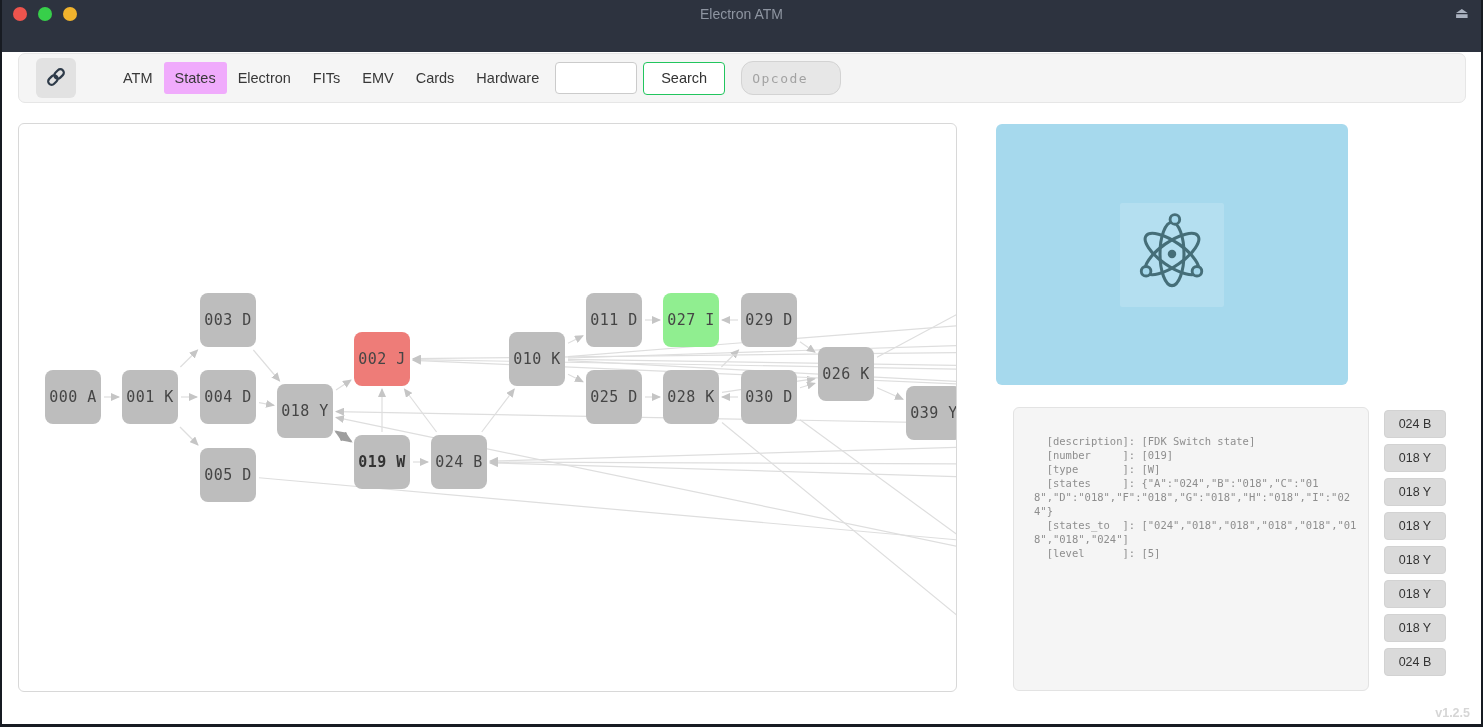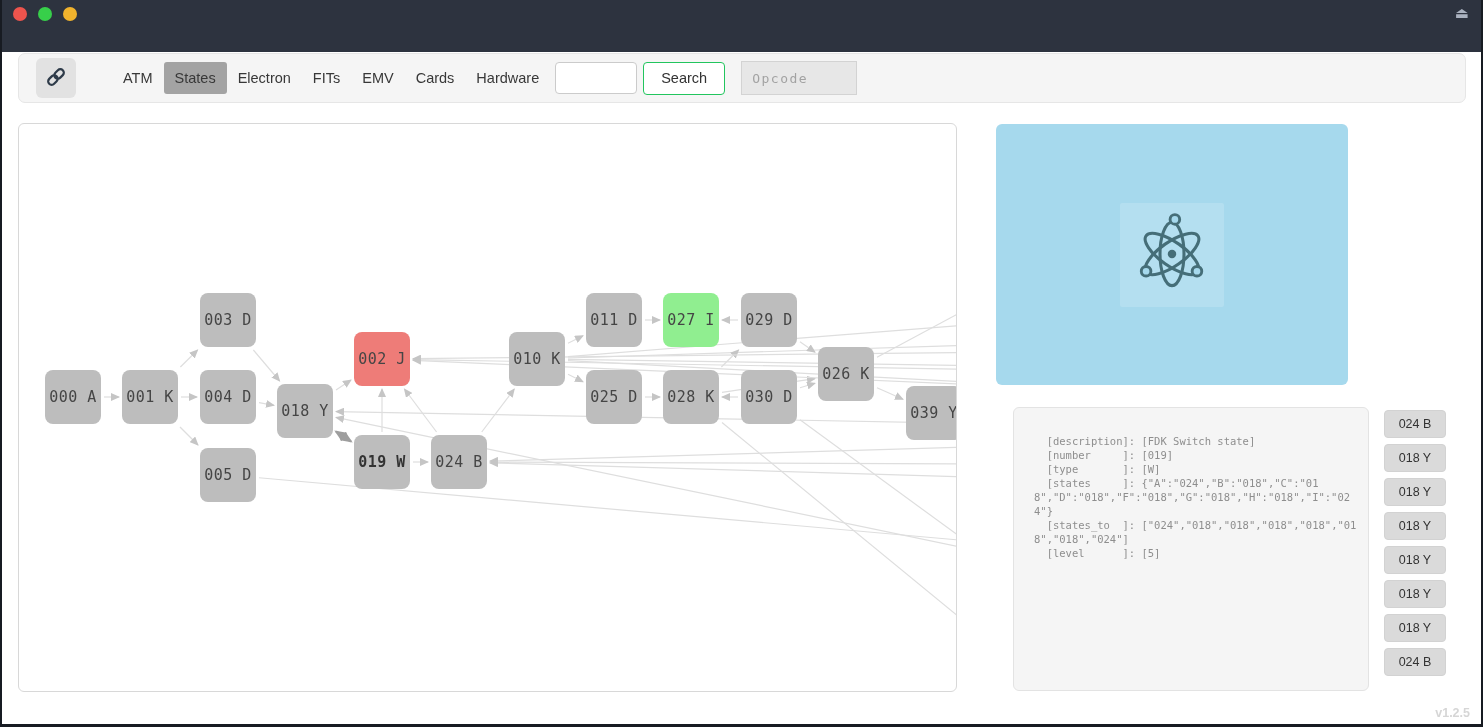--- a/index.html
+++ b/index.html
@@ -37,33 +37,33 @@
     background: #f5f5f5; border: 1px solid #e6e6e6; border-radius: 7px;
     display: flex; align-items: center; z-index: 5;
   }
   .link-btn {
     margin-left: 17px; width: 40px; height: 40px; border-radius: 6px;
     background: #e2e2e2; border: none; display: flex; align-items: center; justify-content: center;
     cursor: pointer;
   }
   .tabs { display: flex; margin-left: 36px; align-items: flex-start; }
   .tab { font-size: 14.5px; color: #383838; padding: 8px 11px; cursor: pointer; border-radius: 3px; }
-  .tab.active { background: #a3a3a3; }
+  .tab.active { background: #f0abfc; }
   .search-input {
     margin-left: 5px; width: 82px; height: 32px; border: 1px solid #cbcbcb; border-radius: 4px;
     background: #fff; font-size: 14px; padding: 0 8px; outline: none;
   }
   .search-btn {
     margin-left: 6px; height: 33px; padding: 0 17px; background: #fff;
     border: 1px solid #22c55e; border-radius: 4px; font-size: 14.5px; color: #333; cursor: pointer;
     font-family: "Liberation Sans", sans-serif;
   }
   .opcode-input {
-    margin-left: 16px; width: 116px; height: 34px; background: #e7e7e7;
-    border: 1px solid #d3d3d3; border-radius: 0; padding: 0 10px;
+    margin-left: 16px; width: 100px; height: 34px; background: #e7e7e7;
+    border: 1px solid #d3d3d3; border-radius: 12px; padding: 0 10px;
     font-family: "DejaVu Sans Mono", monospace; font-size: 13px; letter-spacing: 1.5px; color: #0f766e;
   }
   .opcode-input::placeholder { color: #a2a2a2; opacity: 1; }
 
   
   .graph-panel {
     position: absolute; left: 18px; top: 123px; width: 939px; height: 569px;
     background: #fff; border: 1px solid #d8d8d8; border-radius: 6px; overflow: hidden;
   }
   .graph-panel svg { display: block; }
@@ -104,20 +104,21 @@
 </style>
 </head>
 <body>
 
 <div class="titlebar">
   <div class="traffic-lights">
     <span style="background: rgb(237, 84, 77);"></span>
     <span style="background: rgb(55, 207, 74);"></span>
     <span style="background: rgb(240, 179, 45);"></span>
   </div>
+  <div class="win-title">Electron ATM</div>
   <div class="eject">⏏</div>
 </div>
 
 <div class="toolbar">
   <button class="link-btn">
     <span>
       <svg width="22" height="22" viewBox="0 0 24 24">
         <g transform="rotate(45 12 12)" fill="none" stroke="#2e3b49" stroke-width="2.4">
           <rect x="8.2" y="1.5" width="7.6" height="11.5" rx="3.8"></rect>
           <rect x="8.2" y="11" width="7.6" height="11.5" rx="3.8"></rect>

